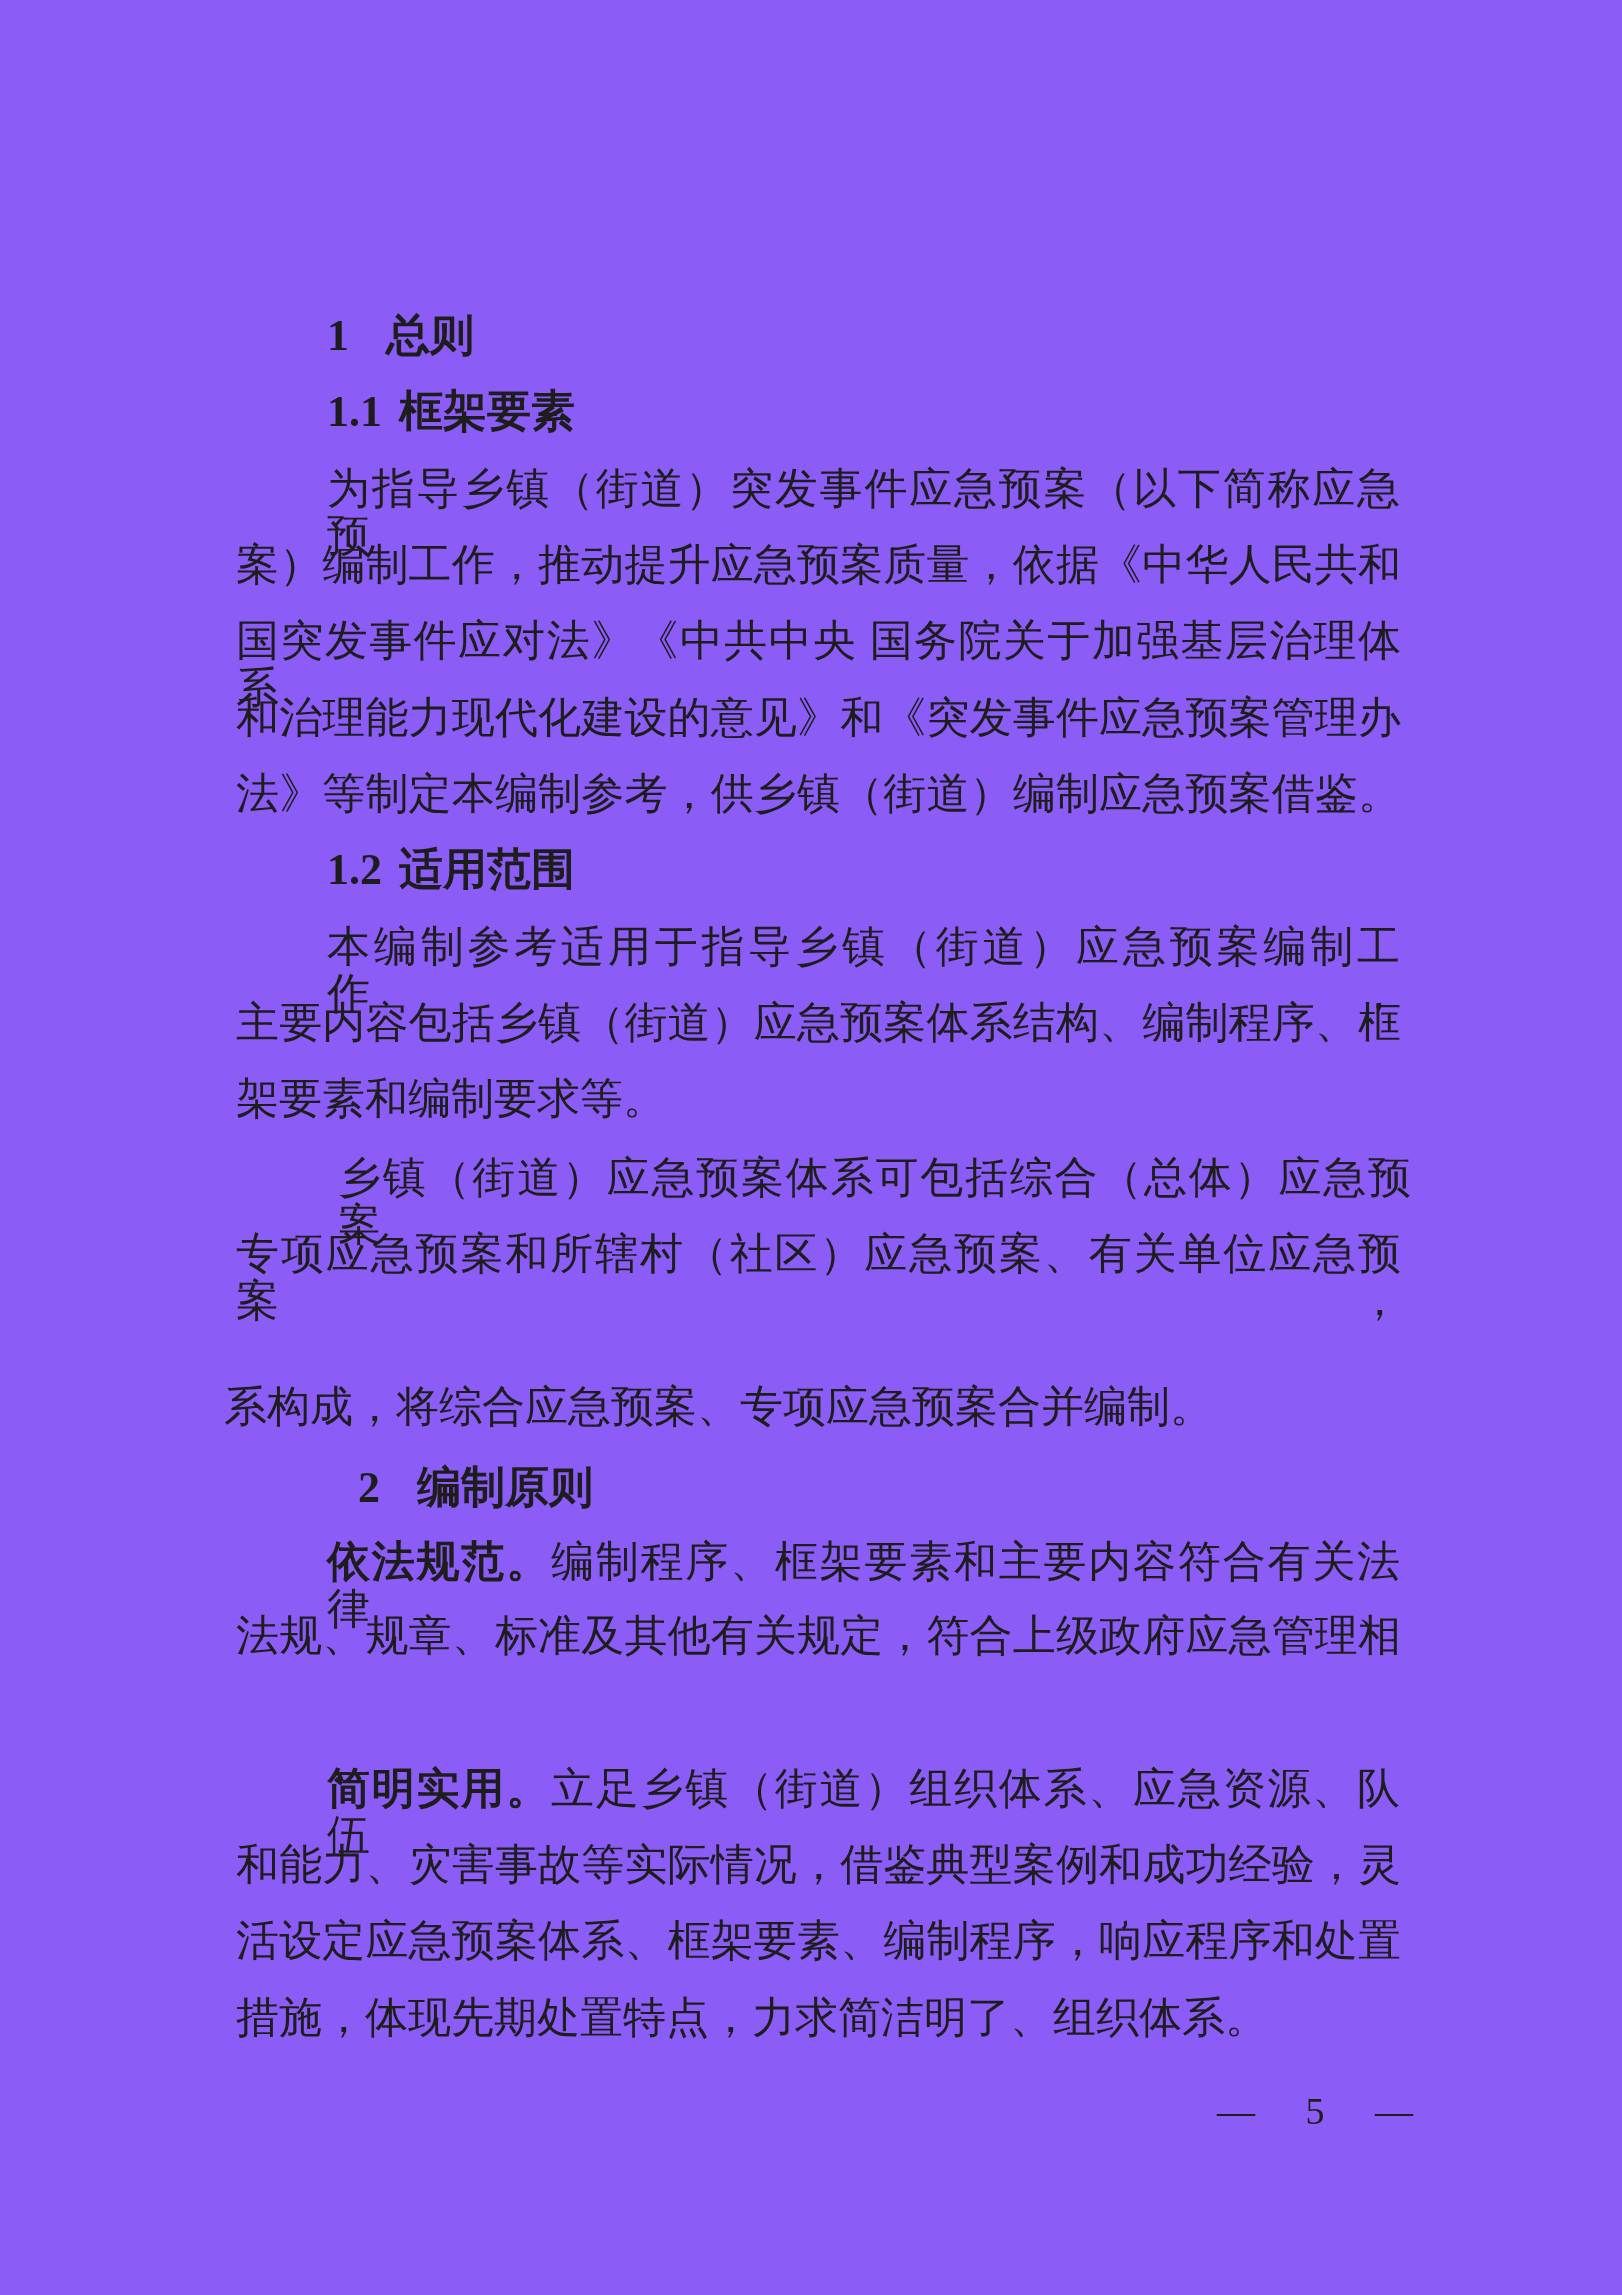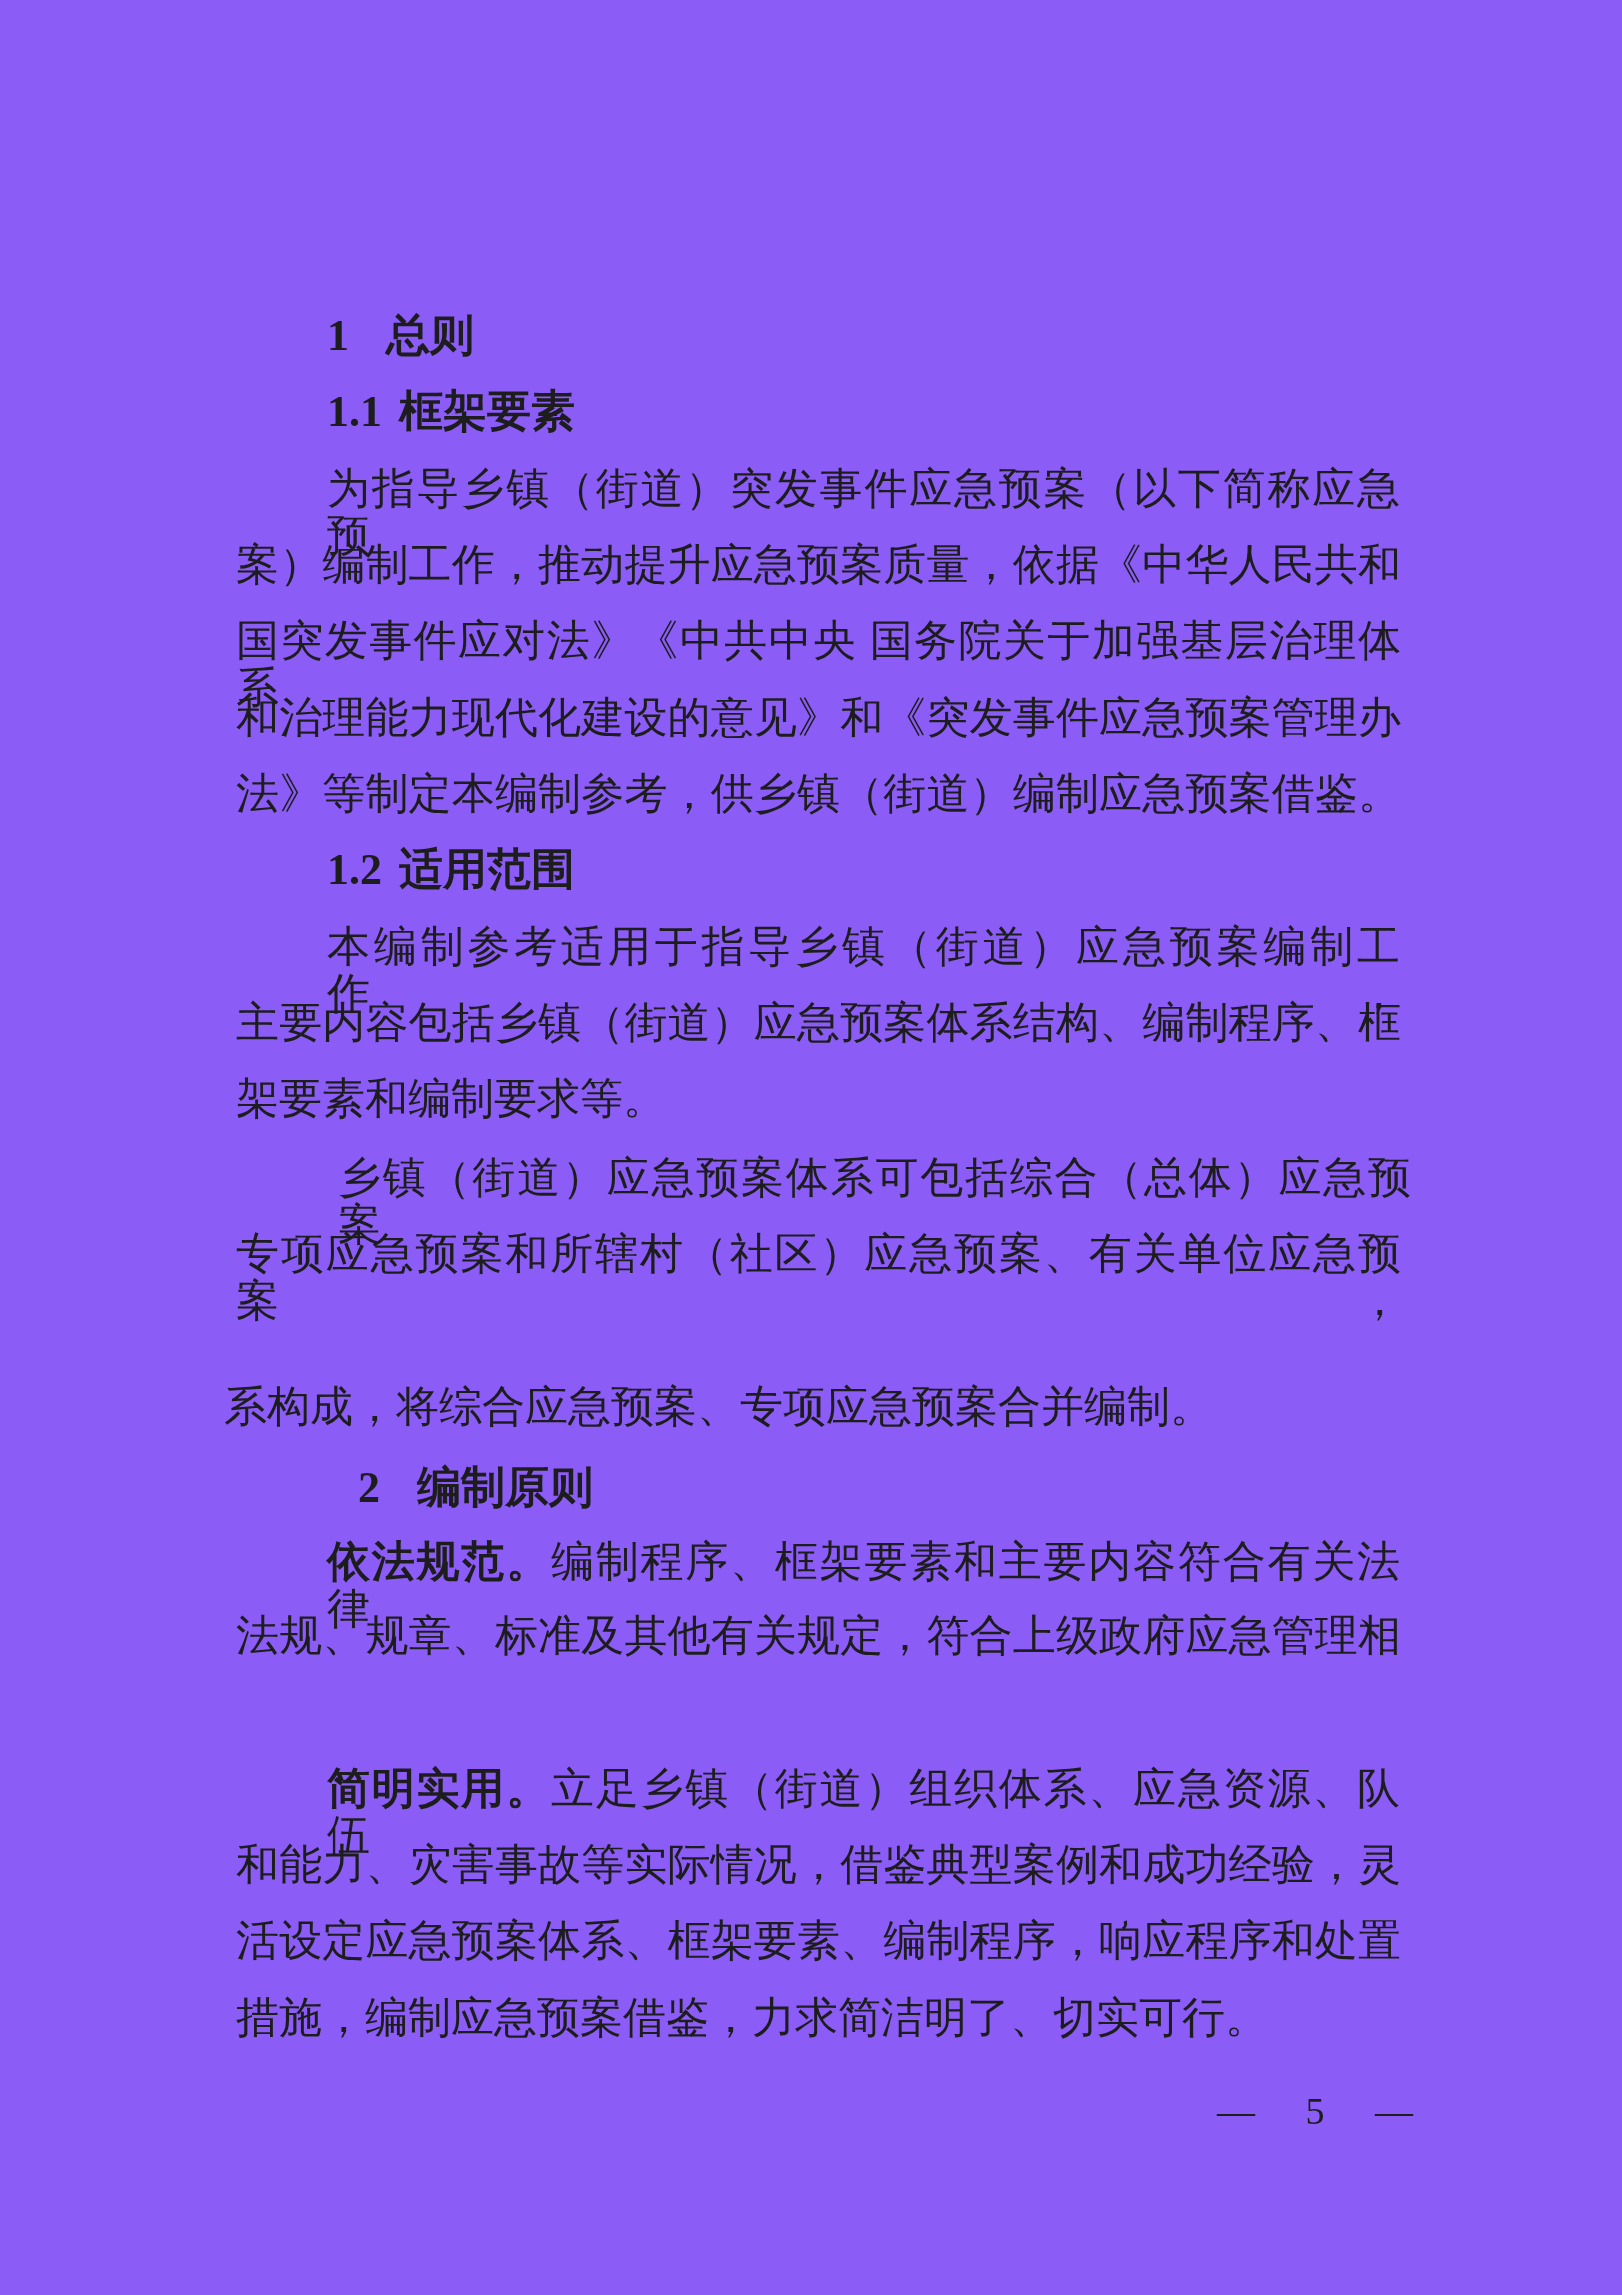--- a/index.html
+++ b/index.html
@@ -98,21 +98,21 @@
   <div class="line heading h1" style="top:1464px; left:327px;margin-left:31px;">
     <span class="h-num">2</span><span>编制原则</span>
   </div>
 
   <div class="line wrap full" style="top:1538px; left:327px; width:1073px;"><span class="lead-bold">依法规范。</span><span>编制程序、框架要素和主要内容符合有关法律、</span></div>
   <div class="line wrap full" style="top:1612px; left:236px; width:1165px;">法规、规章、标准及其他有关规定，符合上级政府应急管理相</div>
 
   <div class="line wrap full" style="top:1765px; left:327px; width:1073px;"><span class="lead-bold">简明实用。</span><span>立足乡镇（街道）组织体系、应急资源、队伍</span></div>
   <div class="line wrap full" style="top:1841px; left:236px; width:1165px;">和能力、灾害事故等实际情况，借鉴典型案例和成功经验，灵</div>
   <div class="line wrap full" style="top:1917px; left:236px; width:1165px;">活设定应急预案体系、框架要素、编制程序，响应程序和处置</div>
-  <div class="line wrap end" style="top:1994px; left:236px; width:1165px;">措施，编制应急预案借鉴，力求简洁明了、切实可行。</div>
+  <div class="line wrap end" style="top:1994px; left:236px; width:1165px;">措施，体现先期处置特点，力求简洁明了、组织体系。</div>
 
   <div class="footer">
     <span>—</span>
     <span>5</span>
     <span>—</span>
   </div>
 
 </div>
 
 

